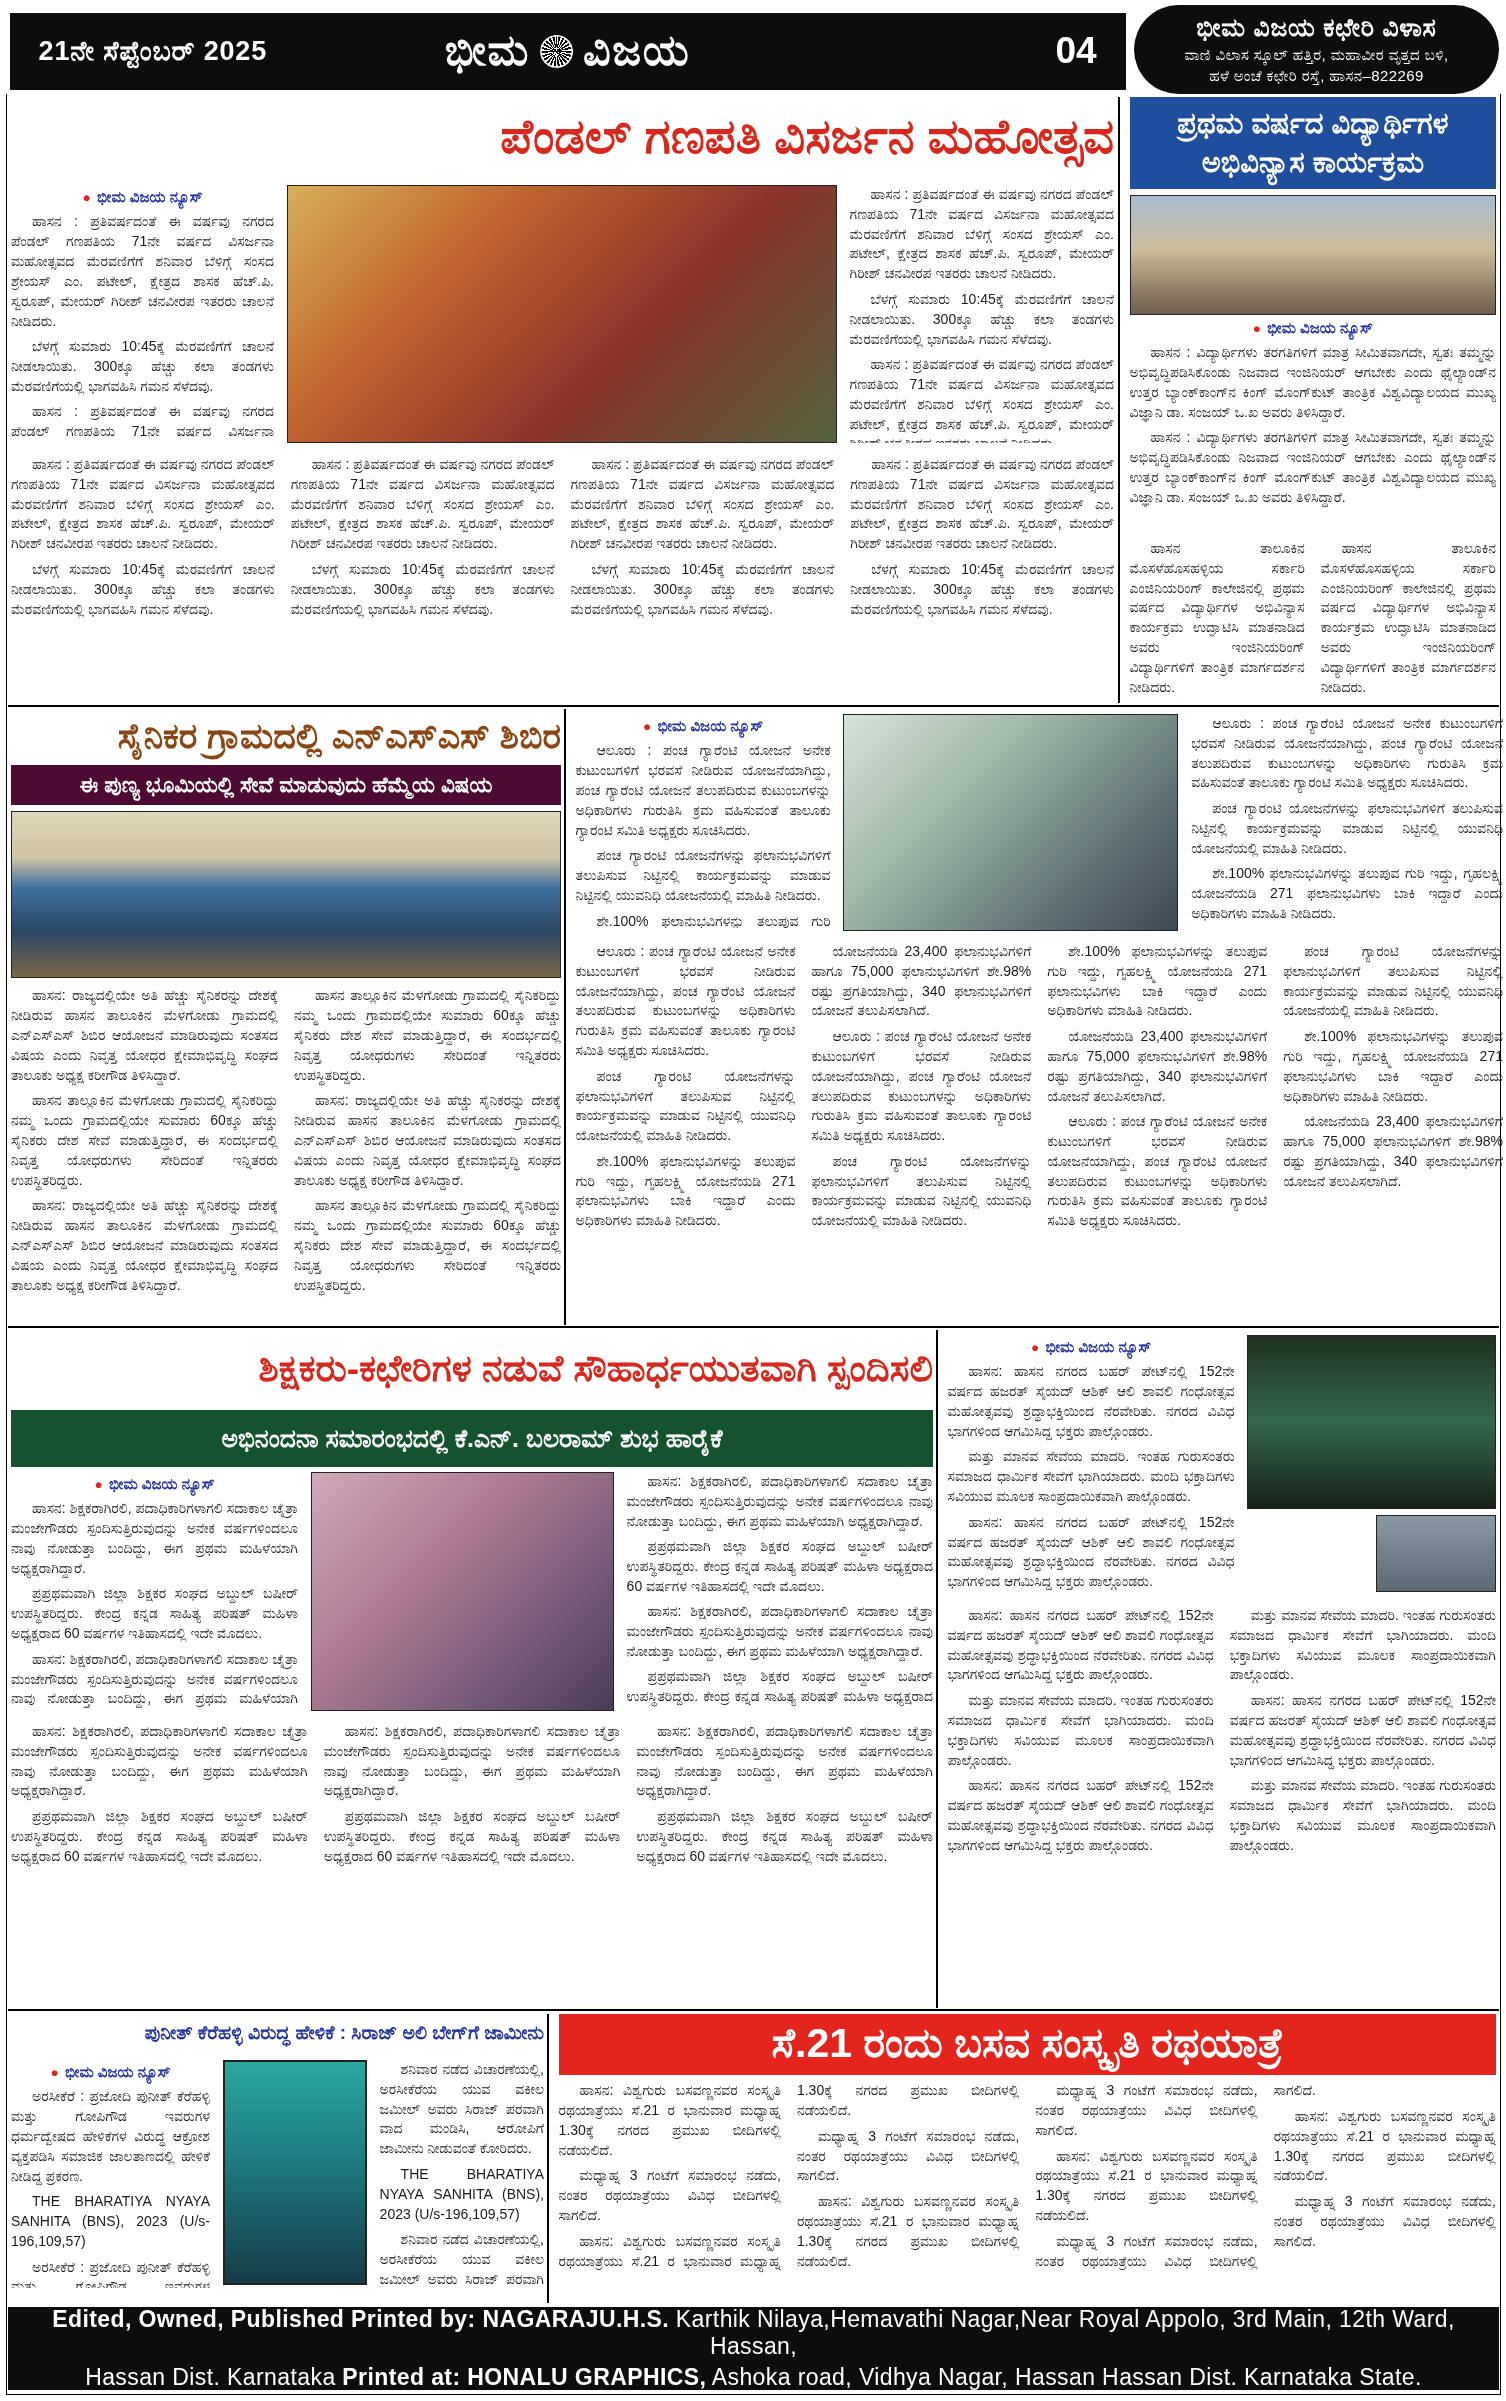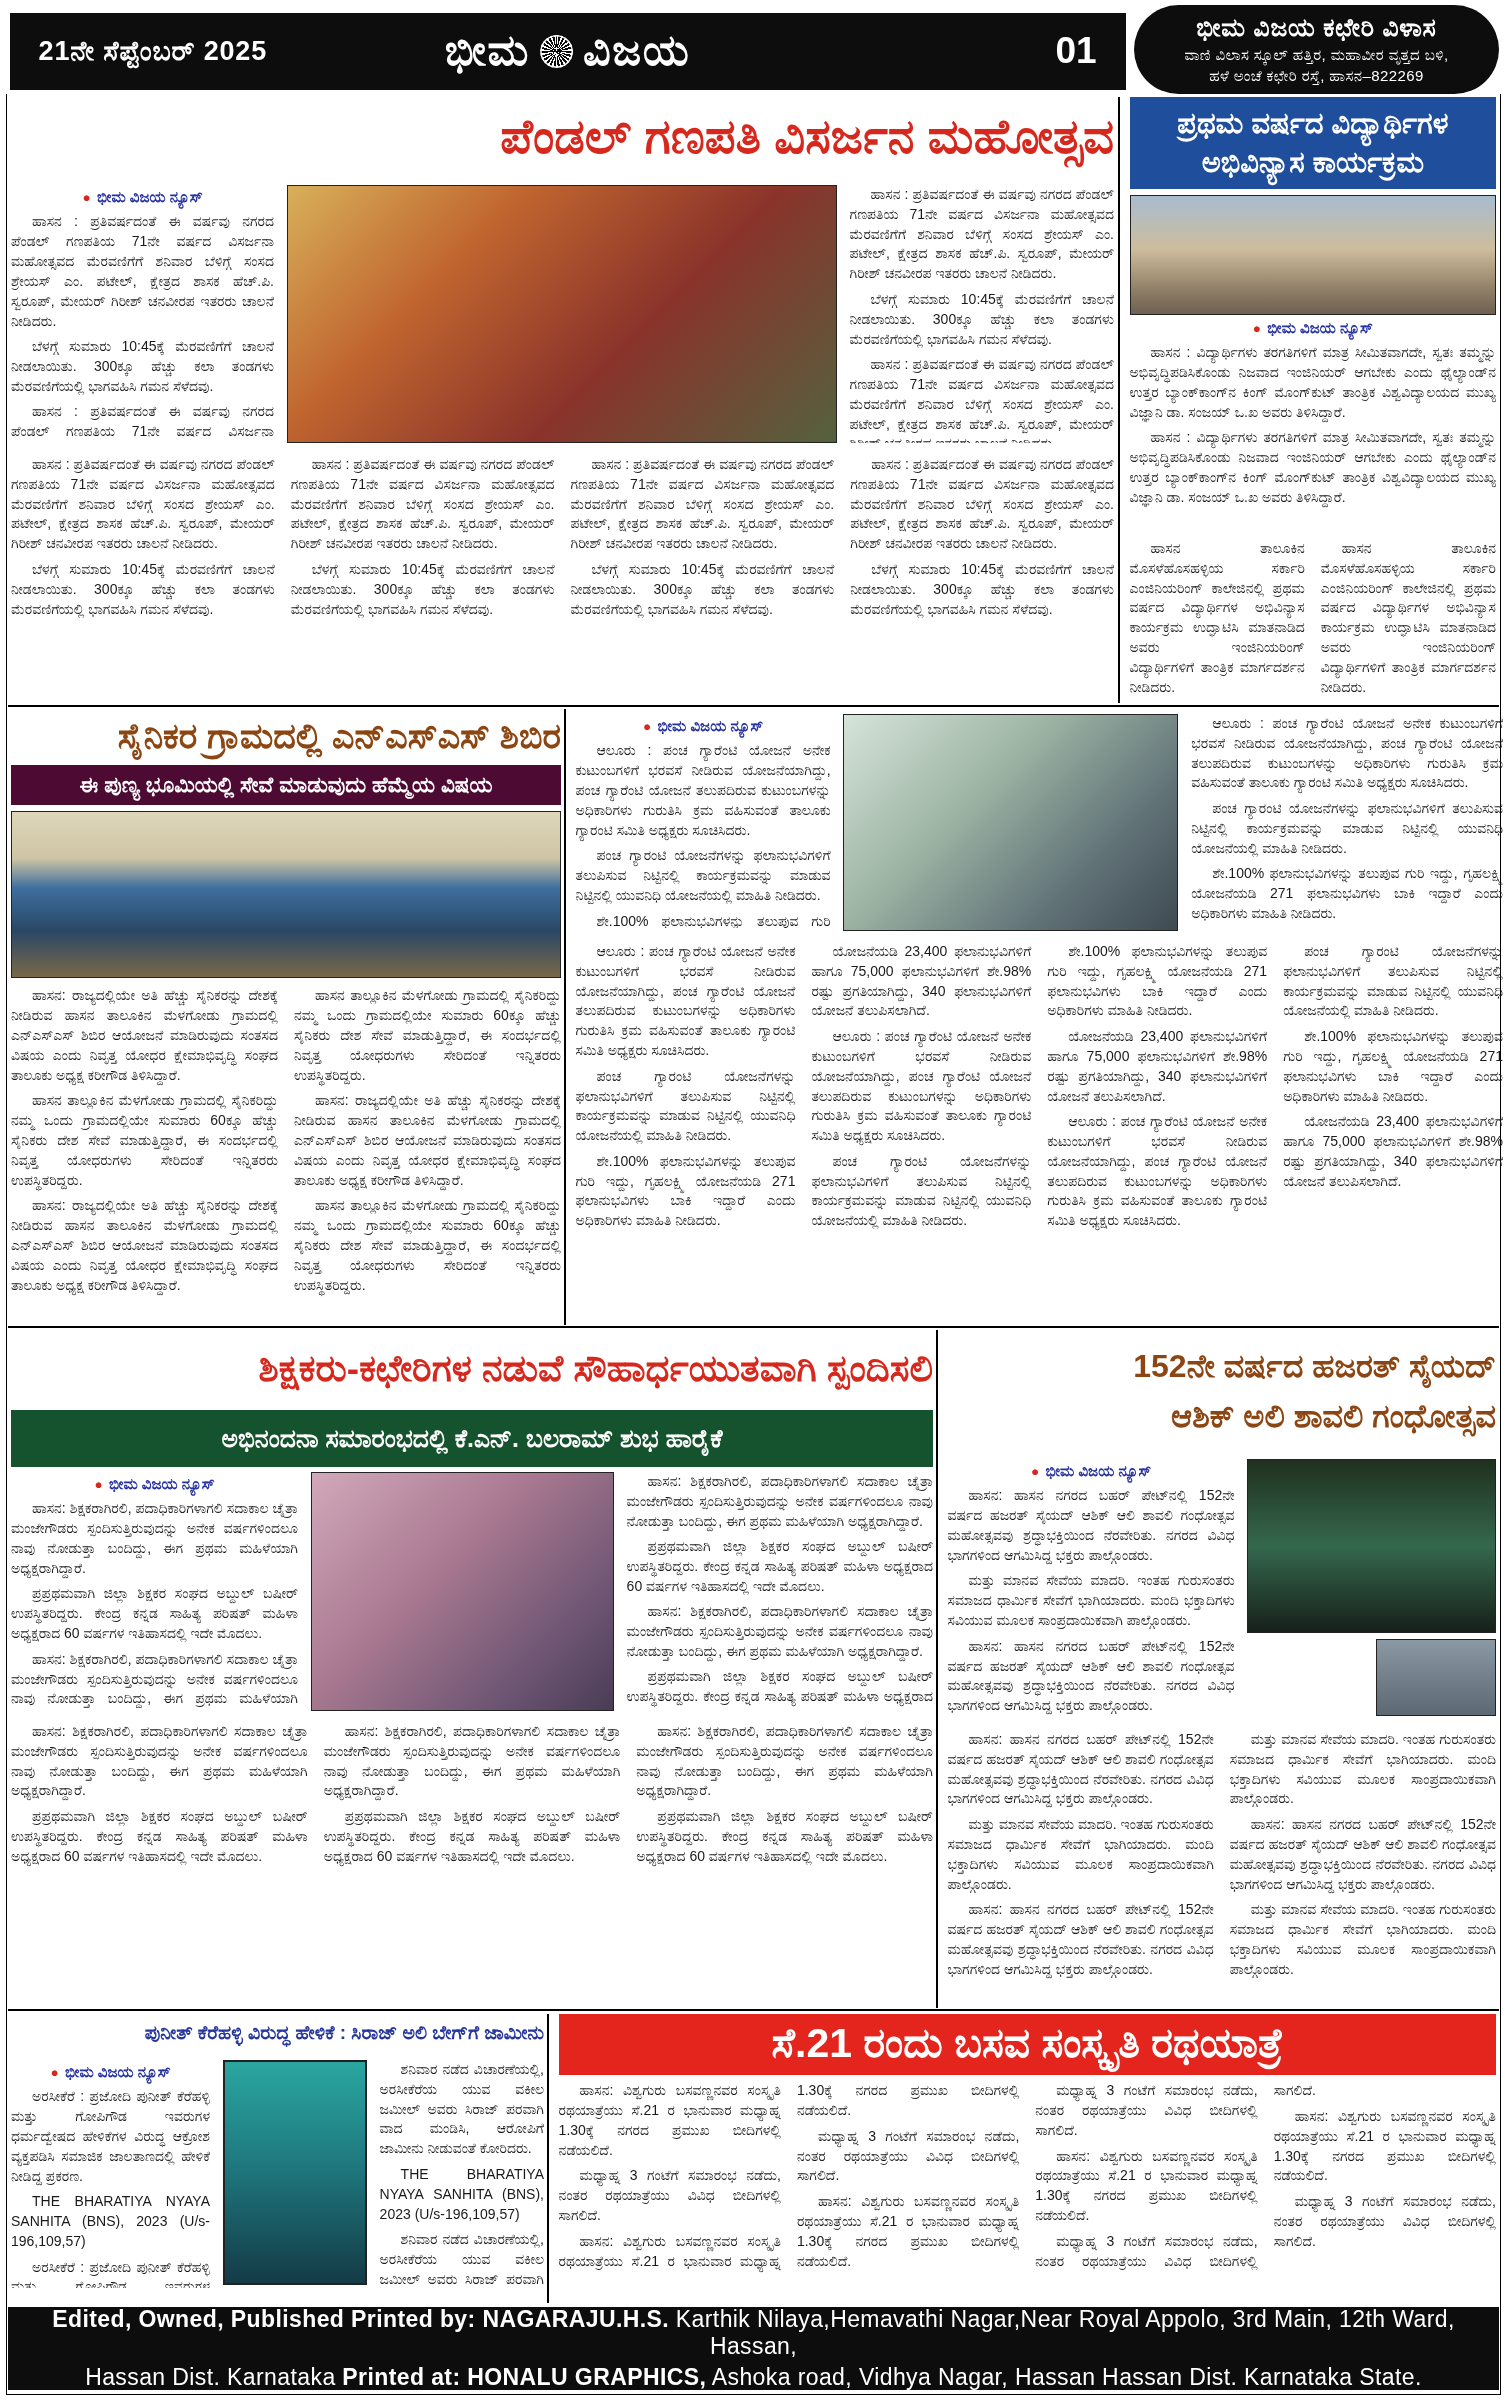--- a/index.html
+++ b/index.html
@@ -81,21 +81,21 @@
 <div class="page">
   <div class="page-frame"></div>
 
   <div class="masthead-bar">
     <div class="m-date">21ನೇ ಸೆಪ್ಟೆಂಬರ್ 2025</div>
     <div class="m-title">
       <span>ಭೀಮ</span>
       <span class="sunburst"></span>
       <span>ವಿಜಯ</span>
     </div>
-    <div class="m-page">01</div>
+    <div class="m-page">04</div>
   </div>
   <div class="office-pill">
     <div class="t">ಭೀಮ ವಿಜಯ ಕಛೇರಿ ವಿಳಾಸ</div>
     <div class="l">ವಾಣಿ ವಿಲಾಸ ಸ್ಕೂಲ್ ಹತ್ತಿರ, ಮಹಾವೀರ ವೃತ್ತದ ಬಳಿ,</div>
     <div class="l">ಹಳೆ ಅಂಚೆ ಕಛೇರಿ ರಸ್ತೆ, ಹಾಸನ–822269</div>
   </div>
 
   <div class="sec" style="top:97px; left:11px; width:1103px; height:606px;">
     <div class="hl hl-ganapati">ಪೆಂಡಲ್ ಗಣಪತಿ ವಿಸರ್ಜನ ಮಹೋತ್ಸವ</div>
     <div class="grid-row" style="grid-template-columns:263px 550px 1fr; height:262px;">
@@ -219,24 +219,20 @@
         <p>ಹಾಸನ: ಶಿಕ್ಷಕರಾಗಿರಲಿ, ಪದಾಧಿಕಾರಿಗಳಾಗಲಿ ಸದಾಕಾಲ ಚೈತ್ರಾ ಮಂಜೇಗೌಡರು ಸ್ಪಂದಿಸುತ್ತಿರುವುದನ್ನು ಅನೇಕ ವರ್ಷಗಳಿಂದಲೂ ನಾವು ನೋಡುತ್ತಾ ಬಂದಿದ್ದು, ಈಗ ಪ್ರಥಮ ಮಹಿಳೆಯಾಗಿ ಅಧ್ಯಕ್ಷರಾಗಿದ್ದಾರೆ.</p>
         <p>ಪ್ರಪ್ರಥಮವಾಗಿ ಜಿಲ್ಲಾ ಶಿಕ್ಷಕರ ಸಂಘದ ಅಬ್ದುಲ್ ಬಷೀರ್ ಉಪಸ್ಥಿತರಿದ್ದರು. ಕೇಂದ್ರ ಕನ್ನಡ ಸಾಹಿತ್ಯ ಪರಿಷತ್ ಮಹಿಳಾ ಅಧ್ಯಕ್ಷರಾದ 60 ವರ್ಷಗಳ ಇತಿಹಾಸದಲ್ಲಿ ಇದೇ ಮೊದಲು.</p>
         <p>ಹಾಸನ: ಶಿಕ್ಷಕರಾಗಿರಲಿ, ಪದಾಧಿಕಾರಿಗಳಾಗಲಿ ಸದಾಕಾಲ ಚೈತ್ರಾ ಮಂಜೇಗೌಡರು ಸ್ಪಂದಿಸುತ್ತಿರುವುದನ್ನು ಅನೇಕ ವರ್ಷಗಳಿಂದಲೂ ನಾವು ನೋಡುತ್ತಾ ಬಂದಿದ್ದು, ಈಗ ಪ್ರಥಮ ಮಹಿಳೆಯಾಗಿ ಅಧ್ಯಕ್ಷರಾಗಿದ್ದಾರೆ.</p>
         <p>ಪ್ರಪ್ರಥಮವಾಗಿ ಜಿಲ್ಲಾ ಶಿಕ್ಷಕರ ಸಂಘದ ಅಬ್ದುಲ್ ಬಷೀರ್ ಉಪಸ್ಥಿತರಿದ್ದರು. ಕೇಂದ್ರ ಕನ್ನಡ ಸಾಹಿತ್ಯ ಪರಿಷತ್ ಮಹಿಳಾ ಅಧ್ಯಕ್ಷರಾದ 60 ವರ್ಷಗಳ ಇತಿಹಾಸದಲ್ಲಿ ಇದೇ ಮೊದಲು.</p>
         <p>ಹಾಸನ: ಶಿಕ್ಷಕರಾಗಿರಲಿ, ಪದಾಧಿಕಾರಿಗಳಾಗಲಿ ಸದಾಕಾಲ ಚೈತ್ರಾ ಮಂಜೇಗೌಡರು ಸ್ಪಂದಿಸುತ್ತಿರುವುದನ್ನು ಅನೇಕ ವರ್ಷಗಳಿಂದಲೂ ನಾವು ನೋಡುತ್ತಾ ಬಂದಿದ್ದು, ಈಗ ಪ್ರಥಮ ಮಹಿಳೆಯಾಗಿ ಅಧ್ಯಕ್ಷರಾಗಿದ್ದಾರೆ.</p>
         <p>ಪ್ರಪ್ರಥಮವಾಗಿ ಜಿಲ್ಲಾ ಶಿಕ್ಷಕರ ಸಂಘದ ಅಬ್ದುಲ್ ಬಷೀರ್ ಉಪಸ್ಥಿತರಿದ್ದರು. ಕೇಂದ್ರ ಕನ್ನಡ ಸಾಹಿತ್ಯ ಪರಿಷತ್ ಮಹಿಳಾ ಅಧ್ಯಕ್ಷರಾದ 60 ವರ್ಷಗಳ ಇತಿಹಾಸದಲ್ಲಿ ಇದೇ ಮೊದಲು.</p>
       </div>
   </div>
 
   <div class="sec v-rule" style="top:1330px; left:936px; width:560px; height:678px;">
-    <div class="hl hl-urs">
-      <span>152ನೇ ವರ್ಷದ ಹಜರತ್ ಸೈಯದ್</span>
-      <span>ಆಶಿಕ್ ಅಲಿ ಶಾವಲಿ ಗಂಧೋತ್ಸವ</span>
-    </div>
     <div class="grid-row" style="grid-template-columns:287px 1fr; height:263px;">
       <div>
         <div class="byline"><span class="dot">●</span><span>ಭೀಮ ವಿಜಯ ನ್ಯೂಸ್</span></div>
         <div class="fill" style="height:230px;">
             <p>ಹಾಸನ: ಹಾಸನ ನಗರದ ಬಹರ್ ಪೇಟ್‌ನಲ್ಲಿ 152ನೇ ವರ್ಷದ ಹಜರತ್ ಸೈಯದ್ ಆಶಿಕ್ ಆಲಿ ಶಾವಲಿ ಗಂಧೋತ್ಸವ ಮಹೋತ್ಸವವು ಶ್ರದ್ಧಾಭಕ್ತಿಯಿಂದ ನೆರವೇರಿತು. ನಗರದ ವಿವಿಧ ಭಾಗಗಳಿಂದ ಆಗಮಿಸಿದ್ದ ಭಕ್ತರು ಪಾಲ್ಗೊಂಡರು.</p>
             <p>ಮತ್ತು ಮಾನವ ಸೇವೆಯ ಮಾದರಿ. ಇಂತಹ ಗುರುಸಂತರು ಸಮಾಜದ ಧಾರ್ಮಿಕ ಸೇವೆಗೆ ಭಾಗಿಯಾದರು. ಮಂದಿ ಭಕ್ತಾದಿಗಳು ಸವಿಯುವ ಮೂಲಕ ಸಾಂಪ್ರದಾಯಿಕವಾಗಿ ಪಾಲ್ಗೊಂಡರು.</p>
             <p>ಹಾಸನ: ಹಾಸನ ನಗರದ ಬಹರ್ ಪೇಟ್‌ನಲ್ಲಿ 152ನೇ ವರ್ಷದ ಹಜರತ್ ಸೈಯದ್ ಆಶಿಕ್ ಆಲಿ ಶಾವಲಿ ಗಂಧೋತ್ಸವ ಮಹೋತ್ಸವವು ಶ್ರದ್ಧಾಭಕ್ತಿಯಿಂದ ನೆರವೇರಿತು. ನಗರದ ವಿವಿಧ ಭಾಗಗಳಿಂದ ಆಗಮಿಸಿದ್ದ ಭಕ್ತರು ಪಾಲ್ಗೊಂಡರು.</p>
           </div>
       </div>
       <div>

